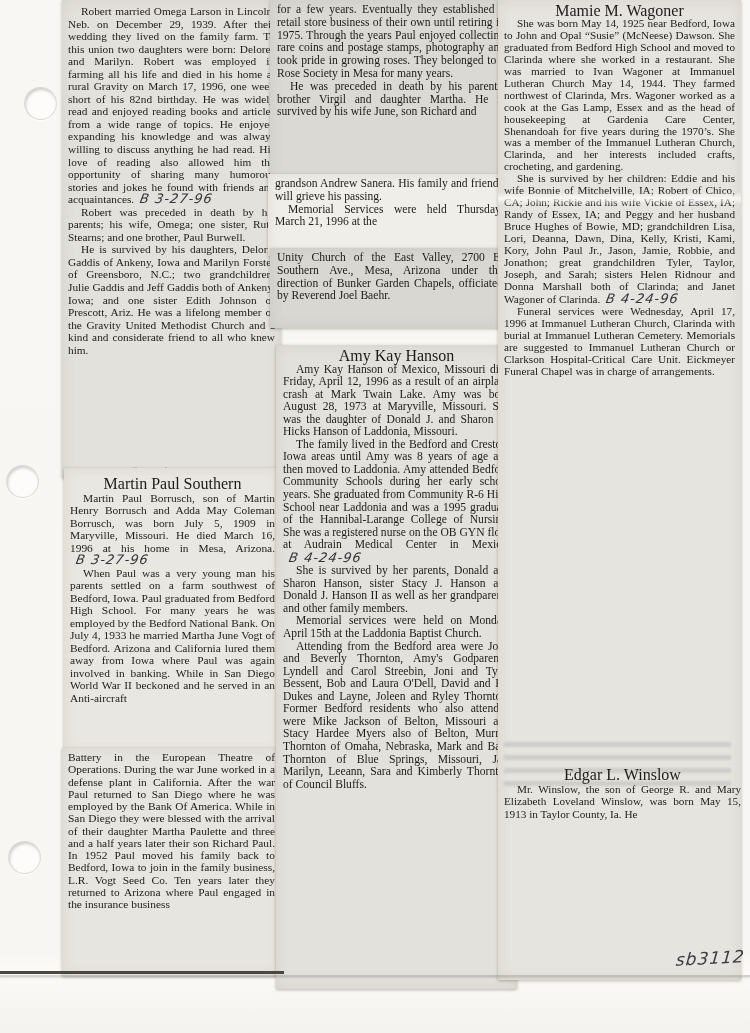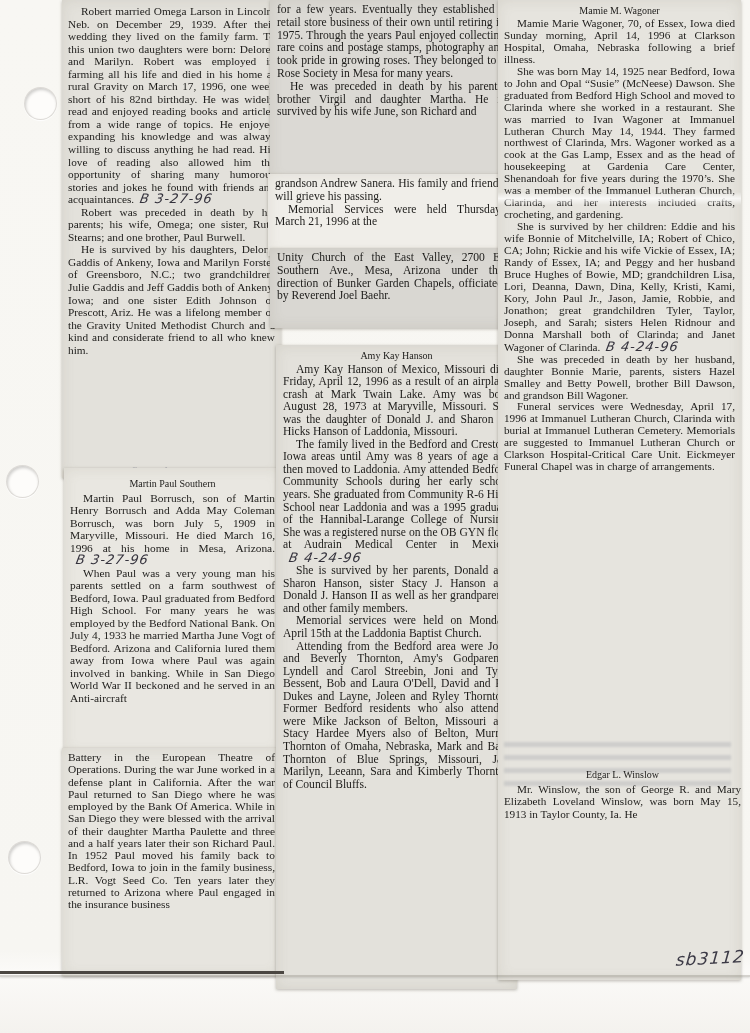--- a/index.html
+++ b/index.html
@@ -7,21 +7,21 @@
     position:relative; width:750px; height:1033px; overflow:hidden;
     background:linear-gradient(180deg,#f8f7f3 0%, #f7f6f2 92%, #fbfaf8 94%, #f4f2ee 100%);
     font-family:"Liberation Serif", serif;
   }
   .clip{
     position:absolute; overflow:hidden; color:#1d1c1a;
     box-shadow:0 1px 3px rgba(70,62,50,.35), inset 0 0 14px rgba(120,110,90,.14);
   }
   .clip p{margin:0; text-align:justify; text-indent:13px;}
   .clip p.noindent{text-indent:0;}
-  .clip h3{margin:1px 0 1px 0; text-align:center; font-weight:normal; font-size:10px;}
+  .clip h3{margin:1px 0 1px 0; text-align:center; font-weight:normal; font-size:16px;}
   .hand{
     display:inline-block; font-family:"DejaVu Sans", sans-serif; font-style:italic;
     font-size:13px; letter-spacing:1px; color:#35333d; transform:skewX(-10deg);
     text-indent:0; padding-left:6px; white-space:nowrap;
   }
   .hole{
     position:absolute; width:31px; height:31px; border-radius:50%;
     background:#fdfcfa;
     box-shadow:inset 1px 2px 3px rgba(0,0,0,.18), 0 1px 1px rgba(255,255,255,.9);
     border:1px solid rgba(160,155,145,.35);
@@ -99,24 +99,22 @@
     <h3>Amy Kay Hanson</h3>
     <p>Amy Kay Hanson of Mexico, Missouri died Friday, April 12, 1996 as a result of an airplane crash at Mark Twain Lake. Amy was born August 28, 1973 at Maryville, Missouri. She was the daughter of Donald J. and Sharon K. Hicks Hanson of Laddonia, Missouri.</p>
     <p><span>The family lived in the Bedford and Creston, Iowa areas until Amy was 8 years of age and then moved to Laddonia. Amy attended Bedford Community Schools during her early school years. She graduated from Community R-6 High School near Laddonia and was a 1995 graduate of the Hannibal-Larange College of Nursing. She was a registered nurse on the OB GYN floor at Audrain Medical Center in Mexico.</span><span class="hand">B 4-24-96</span></p>
     <p>She is survived by her parents, Donald and Sharon Hanson, sister Stacy J. Hanson and Donald J. Hanson II as well as her grandparents and other family members.</p>
     <p>Memorial services were held on Monday, April 15th at the Laddonia Baptist Church.</p>
     <p>Attending from the Bedford area were John and Beverly Thornton, Amy's Godparents; Lyndell and Carol Streebin, Joni and Tyler Bessent, Bob and Laura O'Dell, David and Pat Dukes and Layne, Joleen and Ryley Thornton. Former Bedford residents who also attended were Mike Jackson of Belton, Missouri and Stacy Hardee Myers also of Belton, Murray Thornton of Omaha, Nebraska, Mark and Barb Thornton of Blue Springs, Missouri, Jay, Marilyn, Leeann, Sara and Kimberly Thornton of Council Bluffs.</p>
   </div>
 
   <div class="clip c3" style="left:498px; top:0; width:231px; height:972px; background:#e6e4de;">
     <h3>Mamie M. Wagoner</h3>
-    <p>Mamie Marie Wagoner, 70, of Essex, Iowa died Sunday morning, April 14, 1996 at Clarkson Hospital, Omaha, Nebraska following a brief illness.</p>
     <p>She was born May 14, 1925 near Bedford, Iowa to John and Opal “Susie” (McNeese) Dawson. She graduated from Bedford High School and moved to Clarinda where she worked in a restaurant. She was married to Ivan Wagoner at Immanuel Lutheran Church May 14, 1944. They farmed northwest of Clarinda, Mrs. Wagoner worked as a cook at the Gas Lamp, Essex and as the head of housekeeping at Gardenia Care Center, Shenandoah for five years during the 1970’s. She was a member of the Immanuel Lutheran Church, Clarinda, and her interests included crafts, crocheting, and gardening.</p>
     <p><span>She is survived by her children: Eddie and his wife Bonnie of Mitchelville, IA; Robert of Chico, CA; John; Rickie and his wife Vickie of Essex, IA; Randy of Essex, IA; and Peggy and her husband Bruce Hughes of Bowie, MD; grandchildren Lisa, Lori, Deanna, Dawn, Dina, Kelly, Kristi, Kami, Kory, John Paul Jr., Jason, Jamie, Robbie, and Jonathon; great grandchildren Tyler, Taylor, Joseph, and Sarah; sisters Helen Ridnour and Donna Marshall both of Clarinda; and Janet Wagoner of Clarinda.</span><span class="hand">B 4-24-96</span></p>
-    <p>She was preceded in death by her husband, daughter Bonnie Marie, parents, sisters Hazel Smalley and Betty Powell, brother Bill Dawson, and grandson Bill Wagoner.</p>
     <p>Funeral services were Wednesday, April 17, 1996 at Immanuel Lutheran Church, Clarinda with burial at Immanuel Lutheran Cemetery. Memorials are suggested to Immanuel Lutheran Church or Clarkson Hospital-Critical Care Unit. Eickmeyer Funeral Chapel was in charge of arrangements.</p>
 
     <div class="smudge" style="top:742px;"></div>
 
     <div class="winslow-part" style="position:absolute; left:6px; right:0; top:768px;">
       <h3>Edgar L. Winslow</h3>
       <p>Mr. Winslow, the son of George R. and Mary Elizabeth Loveland Winslow, was born May 15, 1913 in Taylor County, Ia. He</p>
     </div>
 
     <div class="tape" style="left:0; right:0; top:192px; height:13px;"></div>

